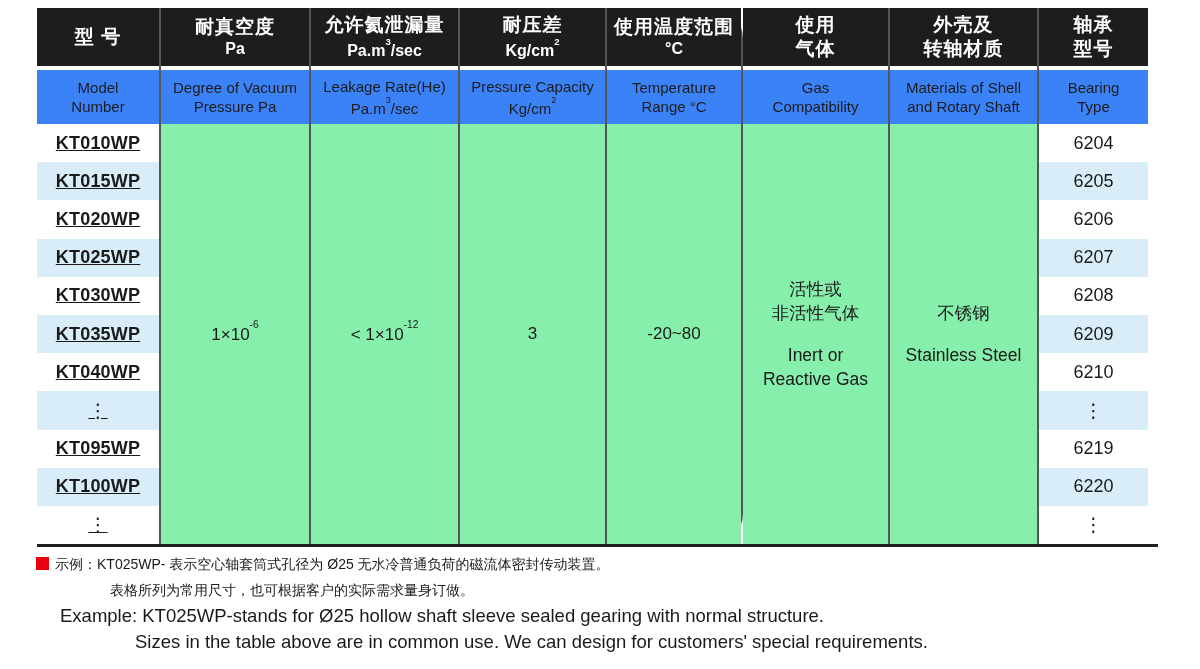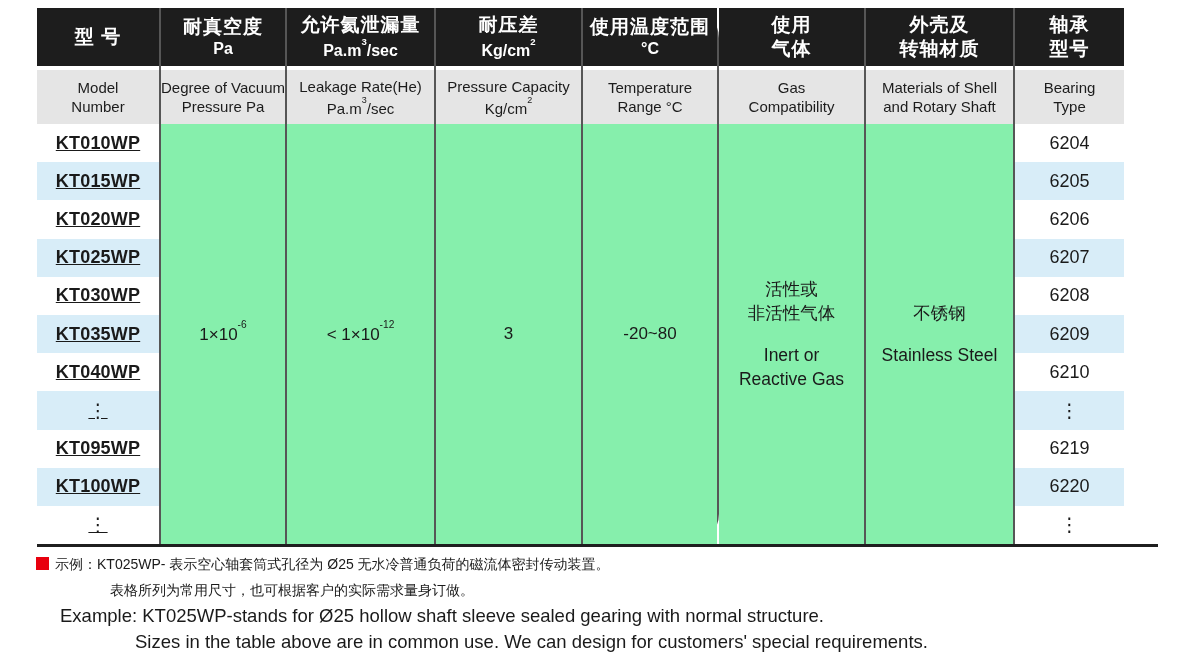--- a/index.html
+++ b/index.html
@@ -9,34 +9,34 @@
     color:#1a1a1a;
     -webkit-font-smoothing:antialiased;
   }
   .spec-table{
     position:absolute;left:37px;top:8px;width:1121px;
     display:flex;flex-direction:row;
     border-bottom:3px solid #1f1f1f;
   }
   .col{box-sizing:border-box;background:#ffffff;}
   .col:not(:last-child){border-right:2px solid #565656;}
-  .c1{width:124px;} .c2{width:126px;} .c3{width:149px;} .c4{width:147px;}
+  .c1{width:124px;} .c2{width:150px;} .c3{width:149px;} .c4{width:147px;}
   .c5{width:136px;border-radius:30px;} .c6{width:147px;} .c7{width:149px;} .c8{width:109px;}
 
   .th{
     height:58px;background:#1d1d1d;color:#ffffff;
     display:flex;flex-direction:column;justify-content:center;align-items:center;
     text-align:center;font-weight:bold;
   }
   .th-l1{font-size:19px;line-height:24px;letter-spacing:1px;}
   .th-l2{font-size:16px;line-height:20px;}
   .c6 .th-l2,.c7 .th-l2,.c8 .th-l2{font-size:19px;line-height:24px;letter-spacing:1px;}
 
   .sh{
-    height:54px;margin-top:4px;background:#e5e5e5;color:#1c1c1c;
+    height:54px;margin-top:4px;background:#3b82f6;color:#1c1c1c;
     display:flex;flex-direction:column;justify-content:center;align-items:center;
     text-align:center;font-size:15px;line-height:19px;
   }
 
   .rows{display:flex;flex-direction:column;}
   .cell{
     height:38.2px;display:flex;align-items:center;justify-content:center;
     font-size:18px;background:#ffffff;
   }
   .rows .cell:nth-child(even){background:#d8edf8;}

